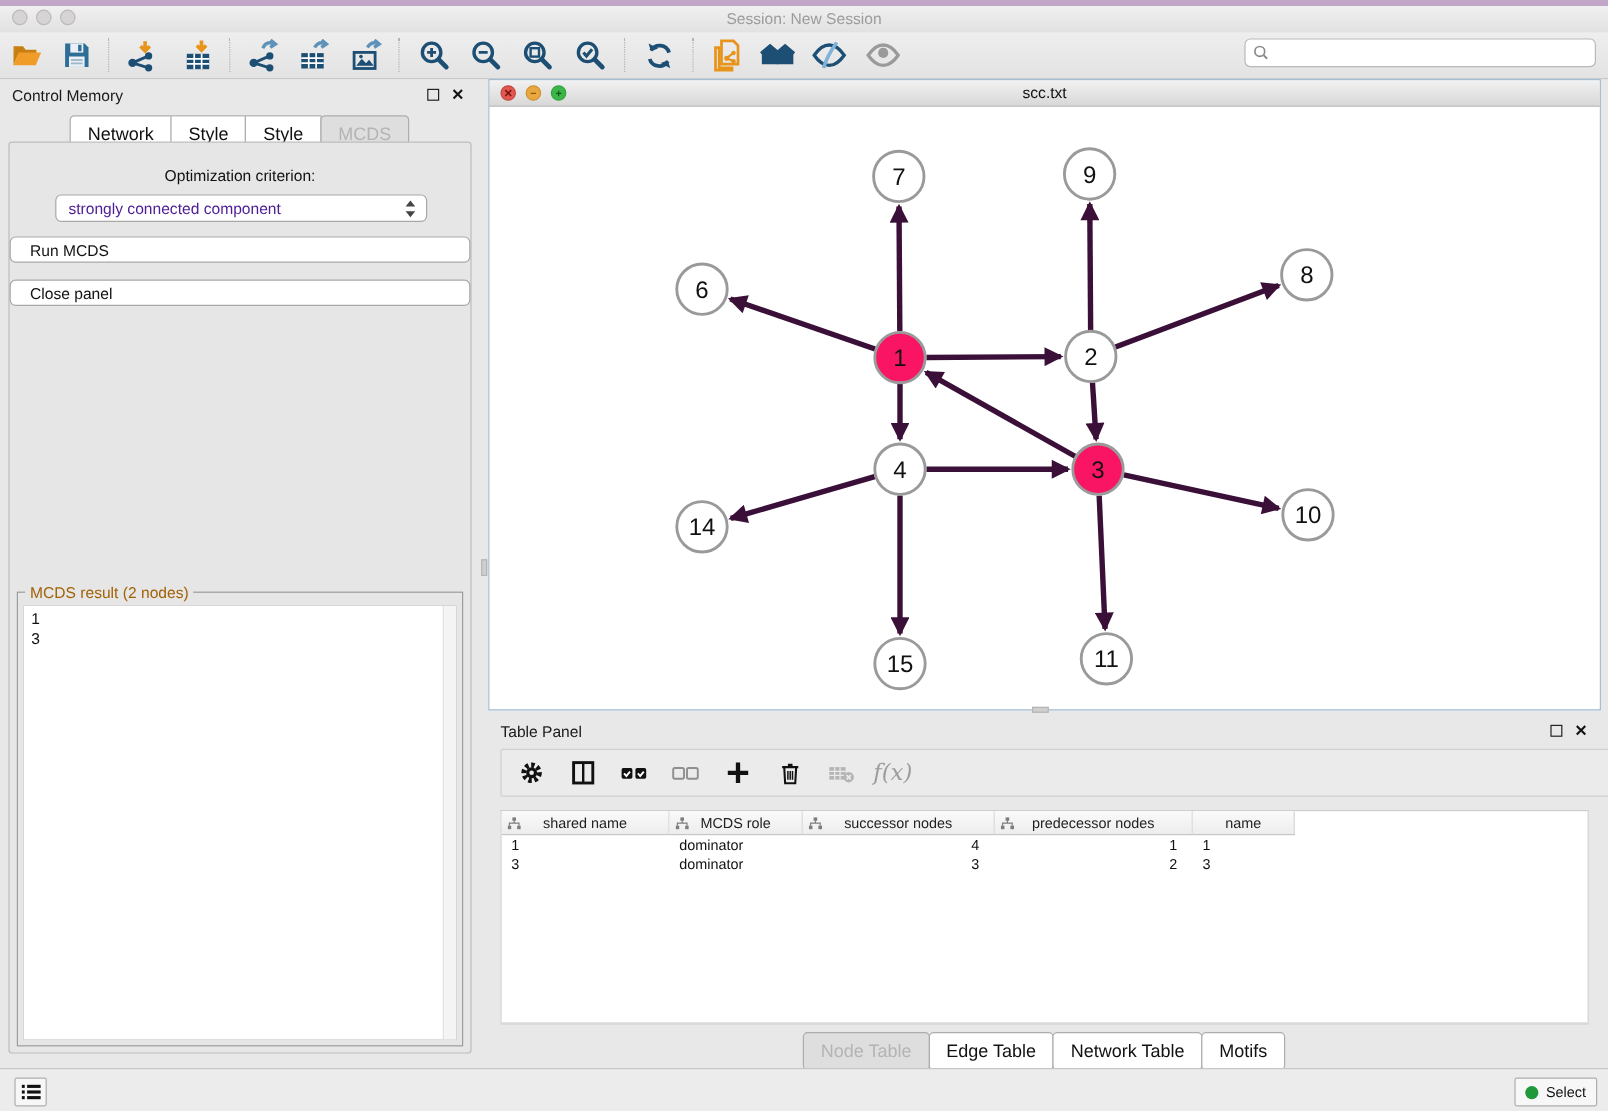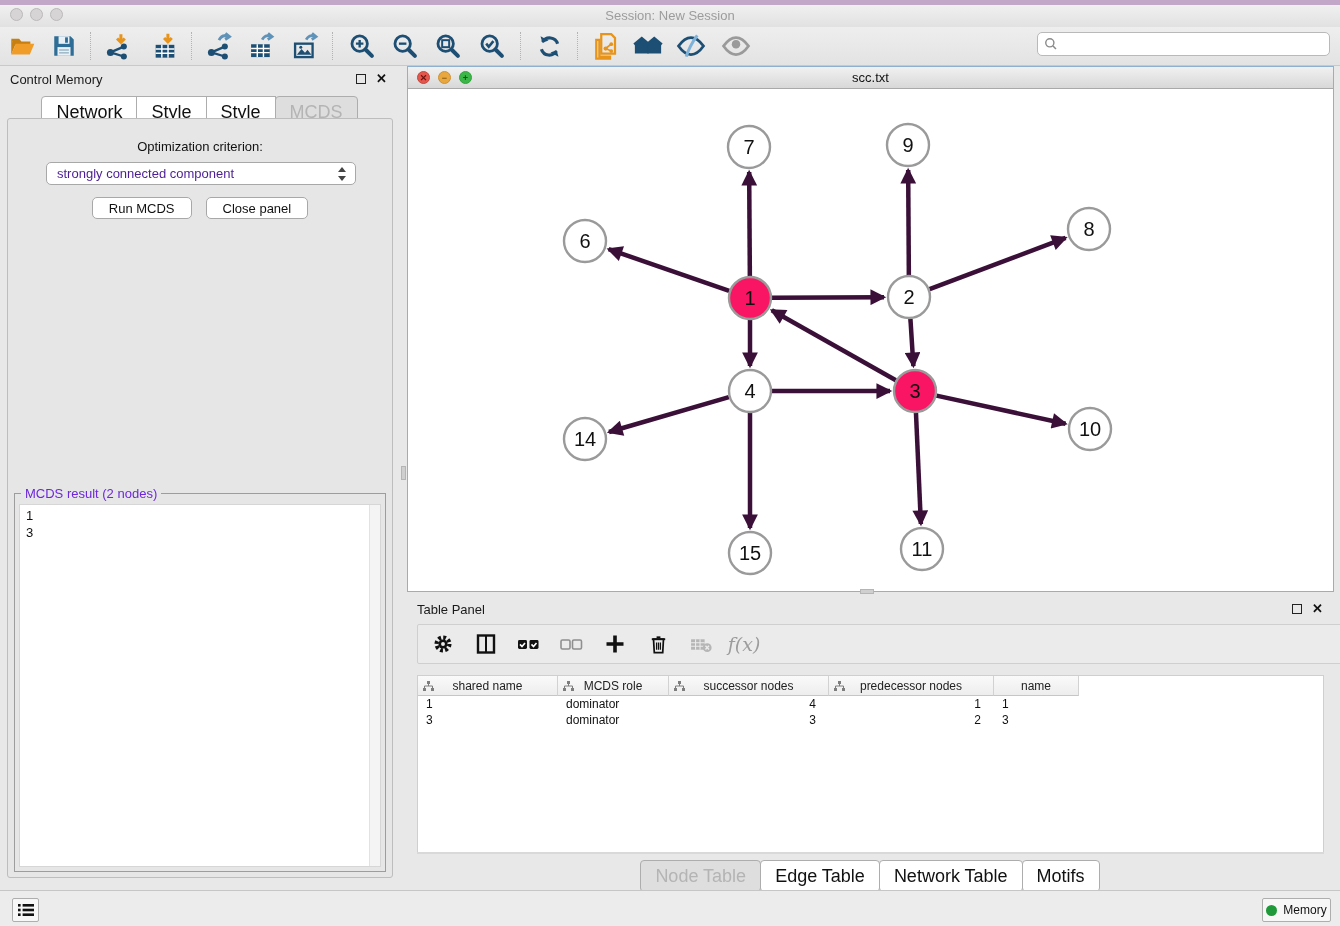--- a/index.html
+++ b/index.html
@@ -23,33 +23,33 @@
   .v-thumb { left:401px; top:466px; width:5px; height:14px; background:#cfcfcf; border:1px solid #b5b5b5; }
   .h-thumb { left:860px; top:589px; width:14px; height:5px; background:#cfcfcf; border:1px solid #b5b5b5; }
 
   
   .panel-header { position:absolute; left:0; top:0; width:100%; height:26px; }
   .panel-title { position:absolute; left:10px; top:6px; font-size:13px; color:#1a1a1a; }
   .float-ico { position:absolute; width:10px; height:10px; border:1.6px solid #222; top:8px; }
   .close-ico { position:absolute; top:5px; font-size:13px; font-weight:bold; color:#111; }
   #control-panel { left:0; top:66px; width:400px; height:822px; background:#e8e8e8; }
   .cp-tabs { position:absolute; left:0; top:30px; width:100%; display:flex; justify-content:center; }
-  .tab-btn { height:32px; padding:0 14px; font-size:18px; background:#fff; border:1px solid #adadad; border-bottom:1px solid #adadad; margin-left:-1px; display:flex; align-items:center; color:#111;text-align:center; }
+  .tab-btn { height:32px; padding:0 14px; font-size:15px; background:#fff; border:1px solid #adadad; border-bottom:1px solid #adadad; margin-left:-1px; display:flex; align-items:center; color:#111;text-align:center; }
   .tab-btn:first-child { border-radius:4px 0 0 0; }
   .tab-btn.selected { background:#dedede; color:#b4b4b4; border-radius:4px; }
   .cp-content { position:absolute; left:7px; top:52px; width:386px; height:760px; background:#e6e6e6; border:1px solid #bdbdbd; border-radius:3px; }
   .opt-label { position:absolute; left:0; width:100%; top:20px; text-align:center; font-size:13px; color:#111; }
   .dropdown { position:absolute; left:38px; top:43px; width:310px; height:23px; background:#fff; border:1px solid #a8a8a8; border-radius:5px; display:flex; align-items:center; font-size:13px; padding:0 22px 0 10px; color:#4c1d95; }
   .stepper { position:absolute; right:8px; top:4px; width:10px; height:14px; }
   .stepper:before { content:""; position:absolute; left:1px; top:0; border-left:4px solid transparent; border-right:4px solid transparent; border-bottom:5px solid #444; }
   .stepper:after { content:""; position:absolute; left:1px; bottom:0; border-left:4px solid transparent; border-right:4px solid transparent; border-top:5px solid #444; }
-  .cp-buttons { position:absolute; left:0; top:78px; width:100%; display:flex; justify-content:center; gap:14px; }
+  .cp-buttons { position:absolute; left:0; top:78px; width:100%; display:flex; justify-content:flex-start; gap:14px;flex-direction:column; }
   .push-btn { height:22px; padding:0 16px; font-size:13px; background:#fff; border:1px solid #a8a8a8; border-radius:5px; color:#111; display:flex; align-items:center; }
   .result-group { position:absolute; left:6px; top:374px; width:372px; height:379px; border:1px solid #9d9d9d; }
-  .result-legend { position:absolute; left:6px; top:-8px; background:#e6e6e6; padding:0 4px; font-size:13px; color:#6d28d9; }
+  .result-legend { position:absolute; left:6px; top:-8px; background:#e6e6e6; padding:0 4px; font-size:13px; color:#a16207; }
   .result-area { position:absolute; left:4px; right:4px; top:10px; bottom:4px; background:#fff; border:1px solid #d6d6d6; }
   .result-lines { position:absolute; left:6px; top:2px; font-size:13px; line-height:17px; color:#111; white-space:pre; }
   .result-scroll { position:absolute; right:0; top:0; bottom:0; width:11px; background:#f4f4f4; border-left:1px solid #e2e2e2; }
 
   
   #network-window { left:407px; top:66px; width:927px; height:526px; border:1px solid #8fb0cf; background:#fff; }
   .nw-titlebar { position:absolute; left:0; top:0; width:100%; height:22px; background:linear-gradient(#f1f1f1,#d8d8d8); border-bottom:1px solid #a9a9a9; }
   .nw-title { position:absolute; left:0; right:0; top:3px; text-align:center; font-size:13px; color:#111; }
   .light { position:absolute; top:4px; width:13px; height:13px; border-radius:50%; font-size:9px; font-weight:bold; display:flex; align-items:center; justify-content:center; }
   .light.red { left:9px; background:#e4574e; border:1px solid #c24840; color:#6f120d; }
@@ -477,17 +477,17 @@
           <rect x="0" y="1" width="2.6" height="2.6" fill="#111"></rect>
           <rect x="0" y="5.7" width="2.6" height="2.6" fill="#111"></rect>
           <rect x="0" y="10.4" width="2.6" height="2.6" fill="#111"></rect>
           <rect x="4.6" y="1" width="11.4" height="2.6" fill="#111"></rect>
           <rect x="4.6" y="5.7" width="11.4" height="2.6" fill="#111"></rect>
           <rect x="4.6" y="10.4" width="11.4" height="2.6" fill="#111"></rect>
         </svg>
     </div>
     <div class="sb-btn" style="left:1262px;width:69px">
       <span class="mem-dot"></span>
-      <span class="mem-label">Memory</span>
+      <span class="mem-label">Select</span>
     </div>
   </div>
 
 </div>
 
 </body></html>

